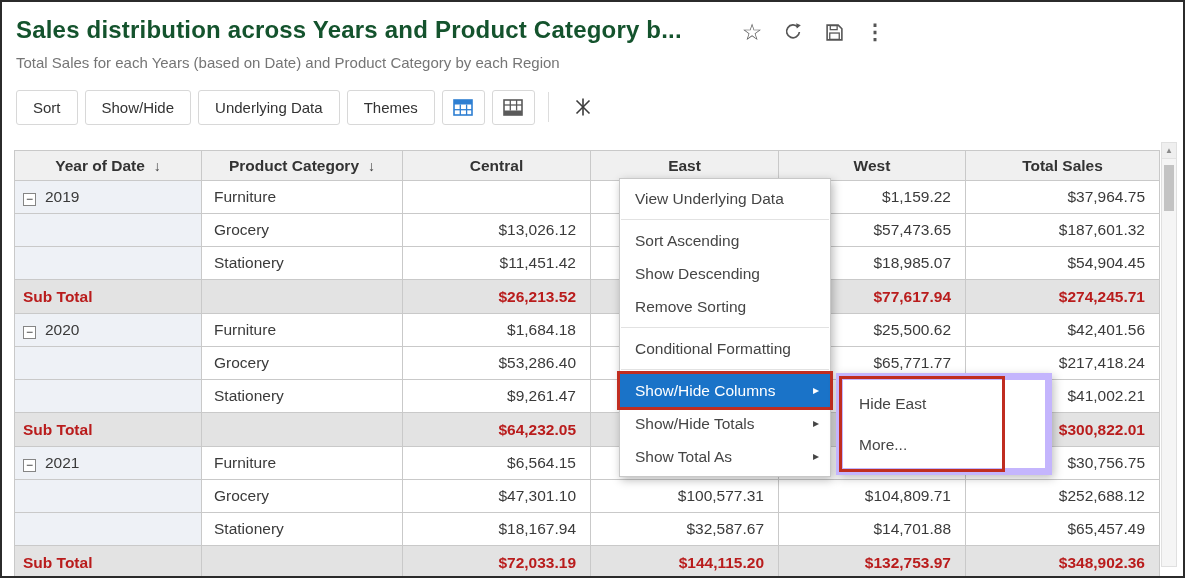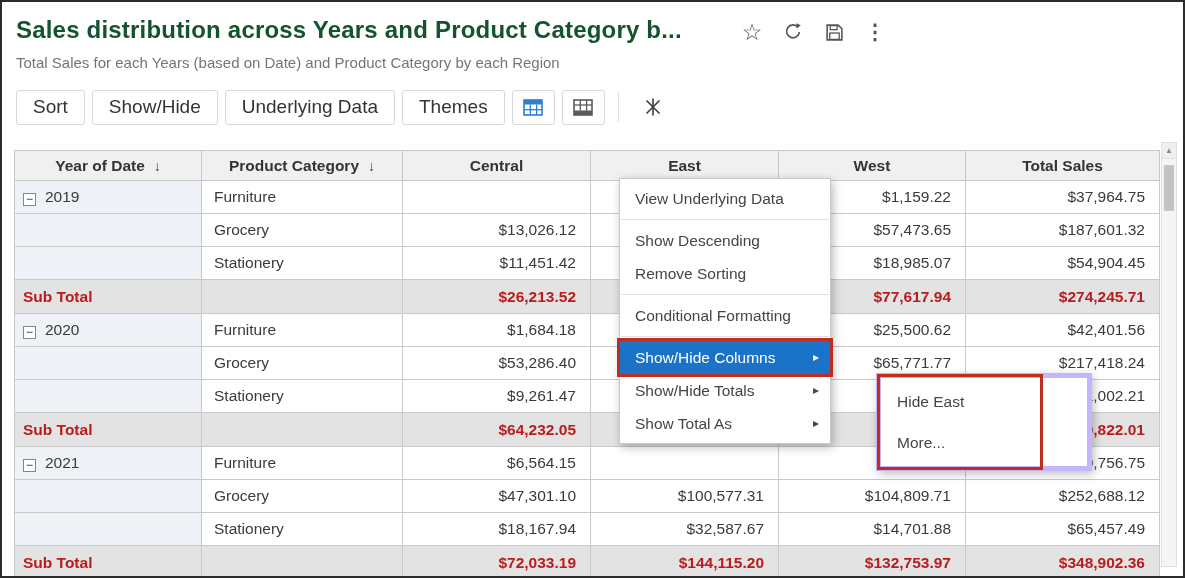--- a/index.html
+++ b/index.html
@@ -25,21 +25,21 @@
     font-size: 15px; color: #757575;
   }
   
   .toolbar {
     position: absolute; left: 14px; top: 87px; height: 36px;
     display: flex; align-items: center; gap: 7px;
   }
   .tb-group { display: flex; align-items: center; gap: 7px; }
   .tbtn {
     border: 1px solid #d8d8d8; border-radius: 3px; background: #fff;
-    height: 35px; padding: 0 16px; font-size: 19px; color: #333;
+    height: 35px; padding: 0 16px; font-size: 15px; color: #333;
     font-family: "Liberation Sans", sans-serif; cursor: pointer;
   }
   .tbtn-icon { width: 43px; padding: 0; display: flex; align-items: center; justify-content: center; }
   .tb-sep { width: 1px; height: 30px; background: #ddd; margin: 0 6px; }
   
   .table-wrap { position: absolute; left: 12px; top: 148px; width: 1145px; }
   table.pivot { border-collapse: collapse; table-layout: fixed; width: 1145px; font-size: 15.5px; }
   table.pivot th, table.pivot td { border: 1px solid #c9c9c9; overflow: hidden; white-space: nowrap; }
   table.pivot thead th {
     background: #f0f0f0; height: 30px; font-weight: 700; color: #333;
@@ -66,22 +66,22 @@
   }
   .menu-item {
     position: relative; height: 33px; line-height: 33px; padding: 0 15px;
     font-size: 15.5px; color: #454545; cursor: pointer;
   }
   .menu-item.highlight { color: #fff; }
   .menu-sep { height: 1px; background: #e2e2e2; margin: 4px 1px; }
   .sub-arrow { position: absolute; right: 11px; top: 0; font-size: 12px; }
   
   .submenu {
-    position: absolute; left: 874px; top: 371px; width: 216px;
-    background: #fff; border: 5px solid #c4b5fd; padding: 3px 0;
+    position: absolute; left: 834px; top: 371px; width: 216px;
+    background: #fff; border: 7px solid #c4b5fd; padding: 3px 0;
     box-shadow: 2px 3px 9px rgba(0,0,0,.25); z-index: 11;
   }
   .submenu-item {
     height: 41px; line-height: 41px; padding: 0 16px;
     font-size: 15.5px; color: #454545; cursor: pointer;
   }
   .submenu-annotation {
     position: absolute; left: -4px; top: -4px; width: 166px; height: calc(100% + 8px);
     border: 3px solid #c02d20; pointer-events: none; z-index: 3;
   }
@@ -292,20 +292,21 @@
             <td class="col-val">$132,753.97</td>
             <td class="col-val">$348,902.36</td>
           </tr>
         </tbody>
     </table>
   </div>
 
   <div class="menu">
       <div class="menu-item"><span>View Underlying Data</span></div>
       <div class="menu-sep"></div>
+      <div class="menu-item"><span>Sort Ascending</span></div>
       <div class="menu-item"><span>Show Descending</span></div>
       <div class="menu-item"><span>Remove Sorting</span></div>
       <div class="menu-sep"></div>
       <div class="menu-item"><span>Conditional Formatting</span></div>
       <div class="menu-sep"></div>
       <div class="menu-item highlight" style="background: rgb(26, 115, 200); outline: rgb(192, 45, 32) solid 3px;"><span>Show/Hide Columns</span><span class="sub-arrow">▸</span></div>
       <div class="menu-item"><span>Show/Hide Totals</span><span class="sub-arrow">▸</span></div>
       <div class="menu-item"><span>Show Total As</span><span class="sub-arrow">▸</span></div>
     </div>
 

